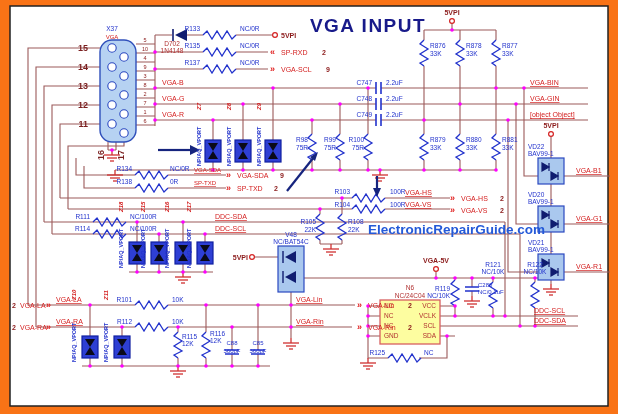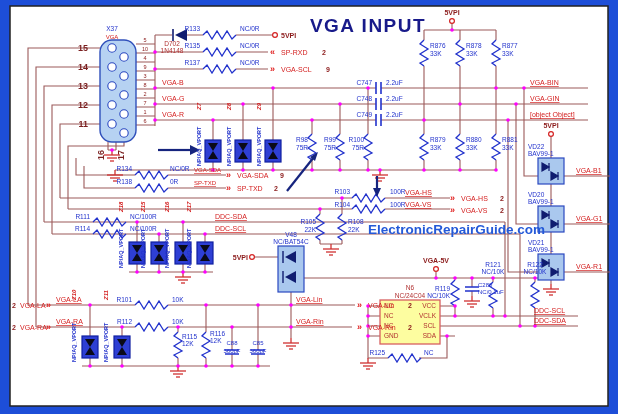--- a/index.html
+++ b/index.html
@@ -1,16 +1,16 @@
 <!DOCTYPE html>
 <html><head>
 <meta charset="utf-8">
 <style>
   html,body{margin:0;padding:0;background:#fff;}
-  .stage{width:618px;height:414px;position:relative;background:#1d4ed8;}
+  .stage{width:618px;height:414px;position:relative;background:#f97316;}
   svg text{font-family:"Liberation Sans",sans-serif;}
   .b{fill:#2232cc;font-size:6.5px;}
   .r{fill:#d42020;font-size:7px;}
   .u{text-decoration:underline;}
   .m{fill:#8b1a1a;font-size:7px;font-weight:bold;}
   .sm{font-size:6px;}
   .pn{fill:#8b1a1a;font-size:5.5px;}
   .bigpin{fill:#7a1f1f;font-size:9px;font-weight:bold;}
   .chip{fill:#b03030;font-size:6.5px;}
   .ch{fill:#e02020;font-size:9px;font-weight:bold;}

